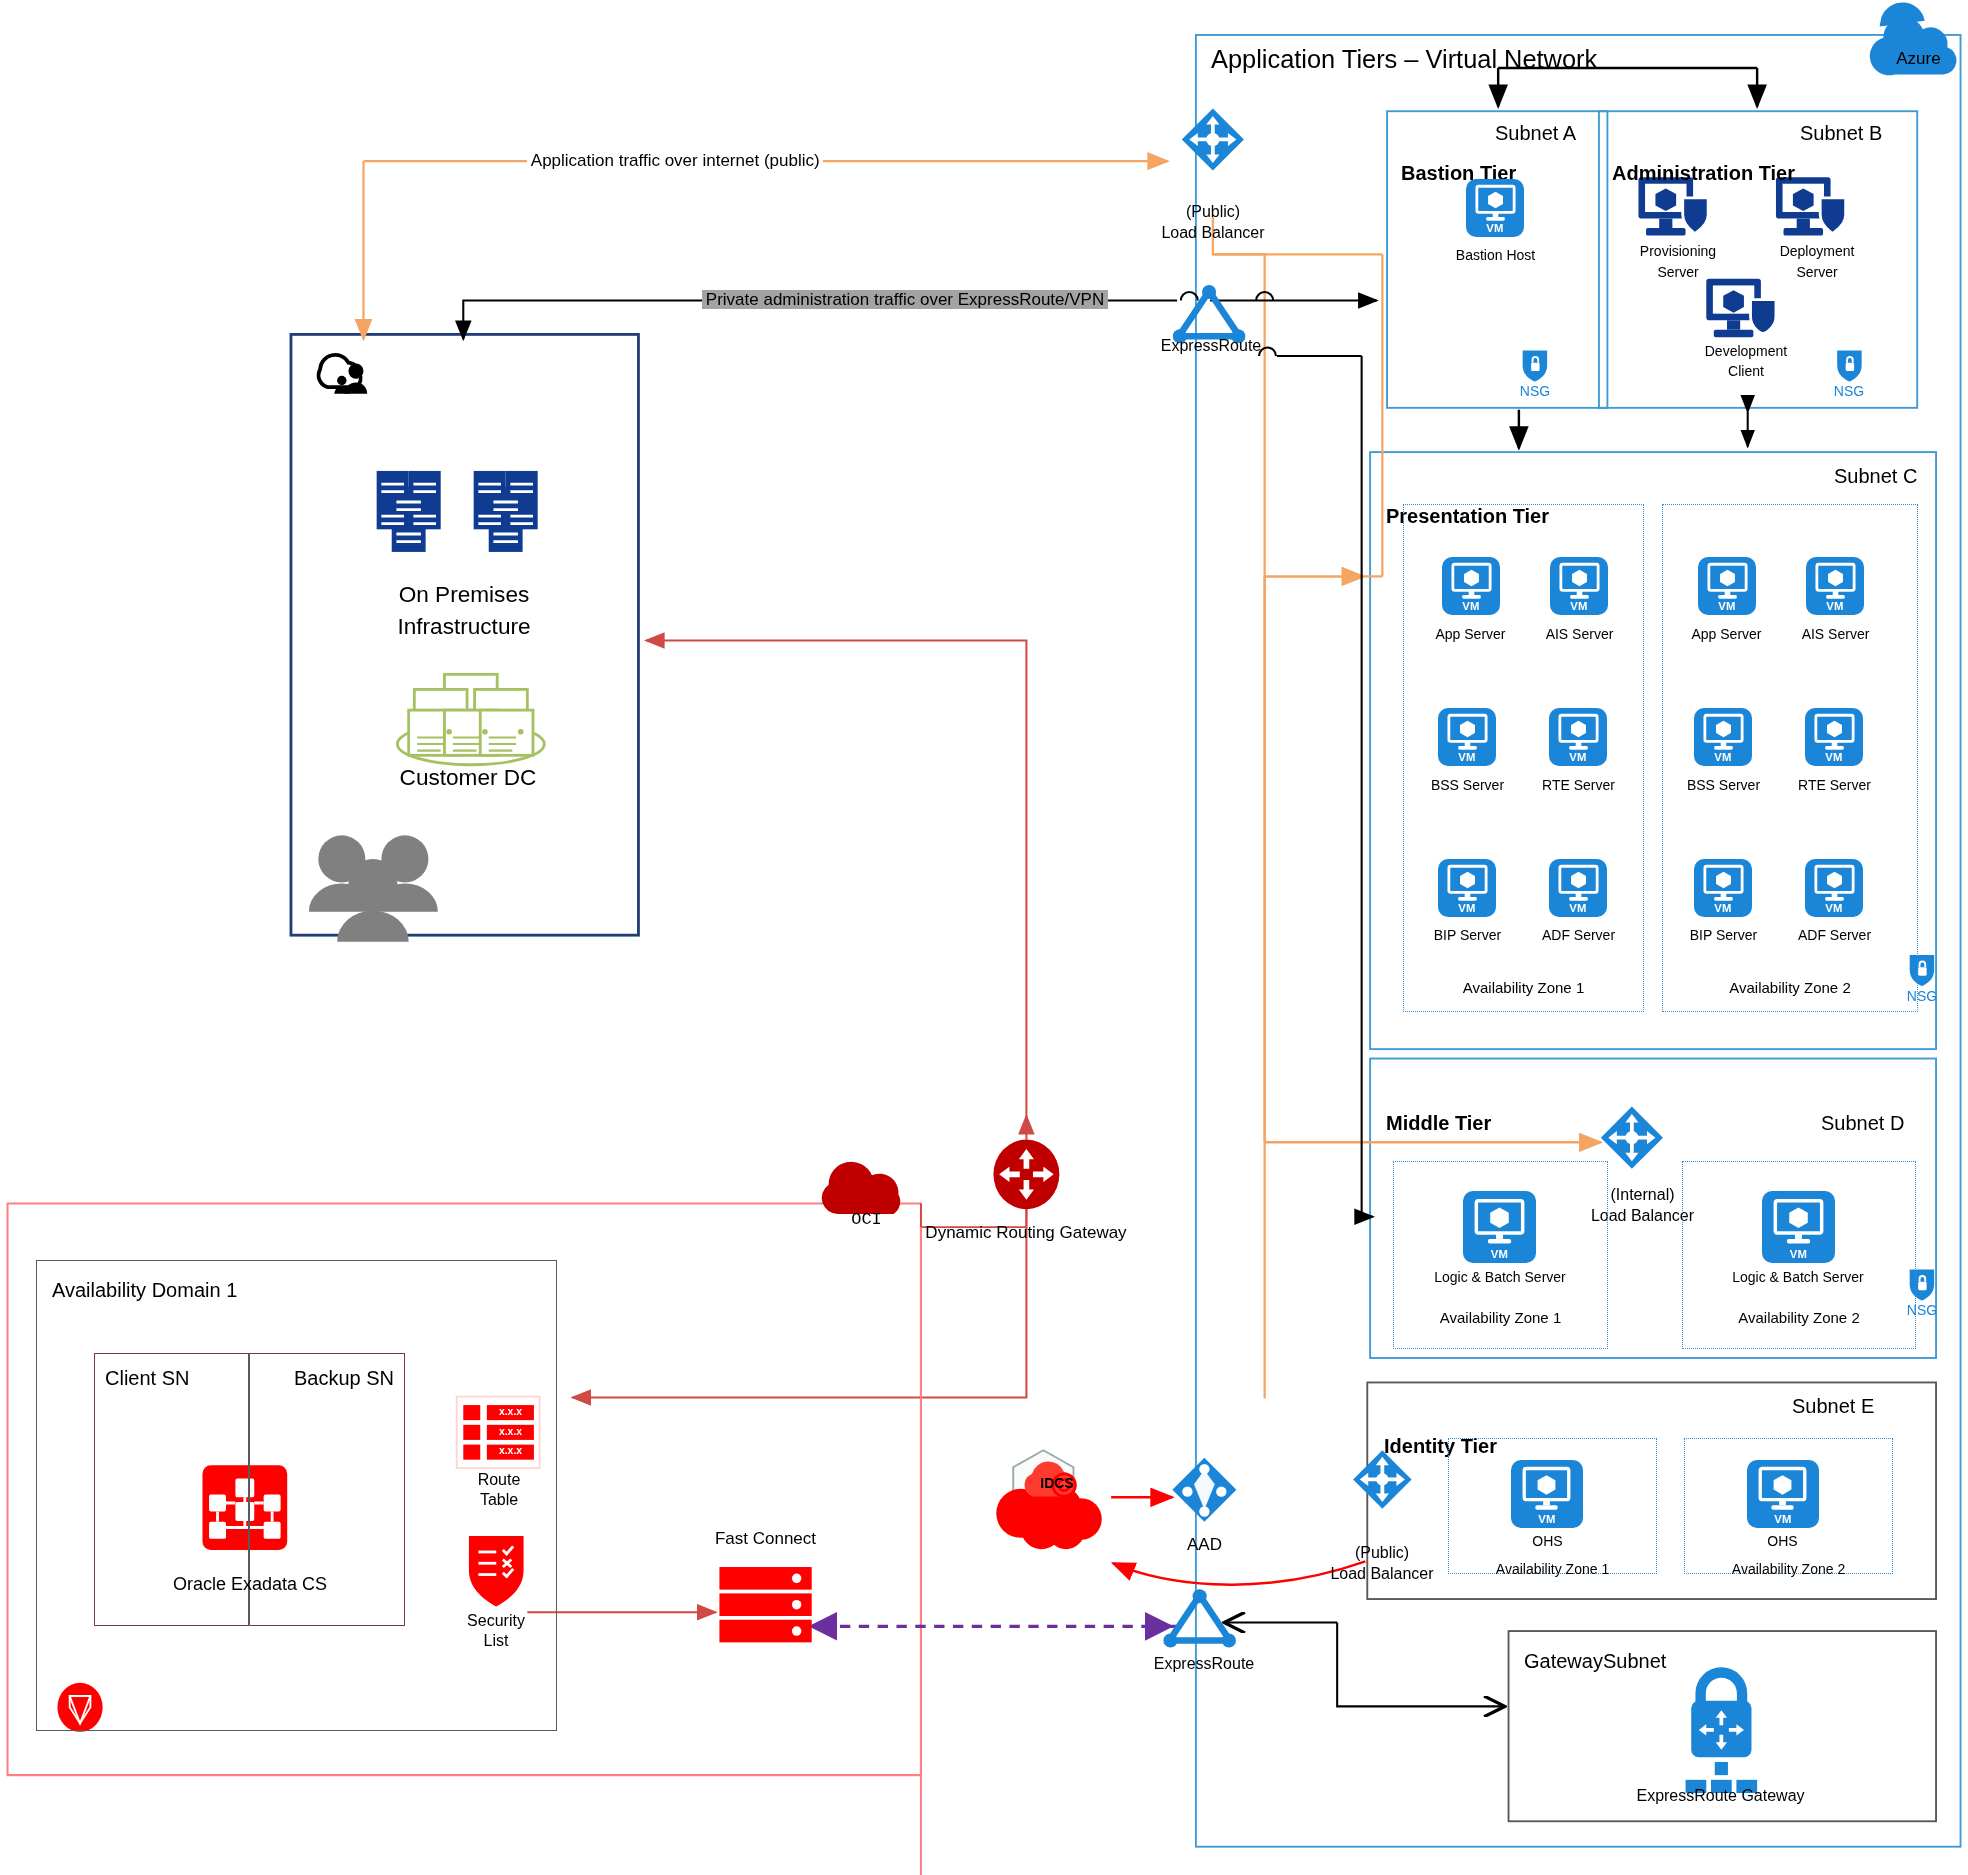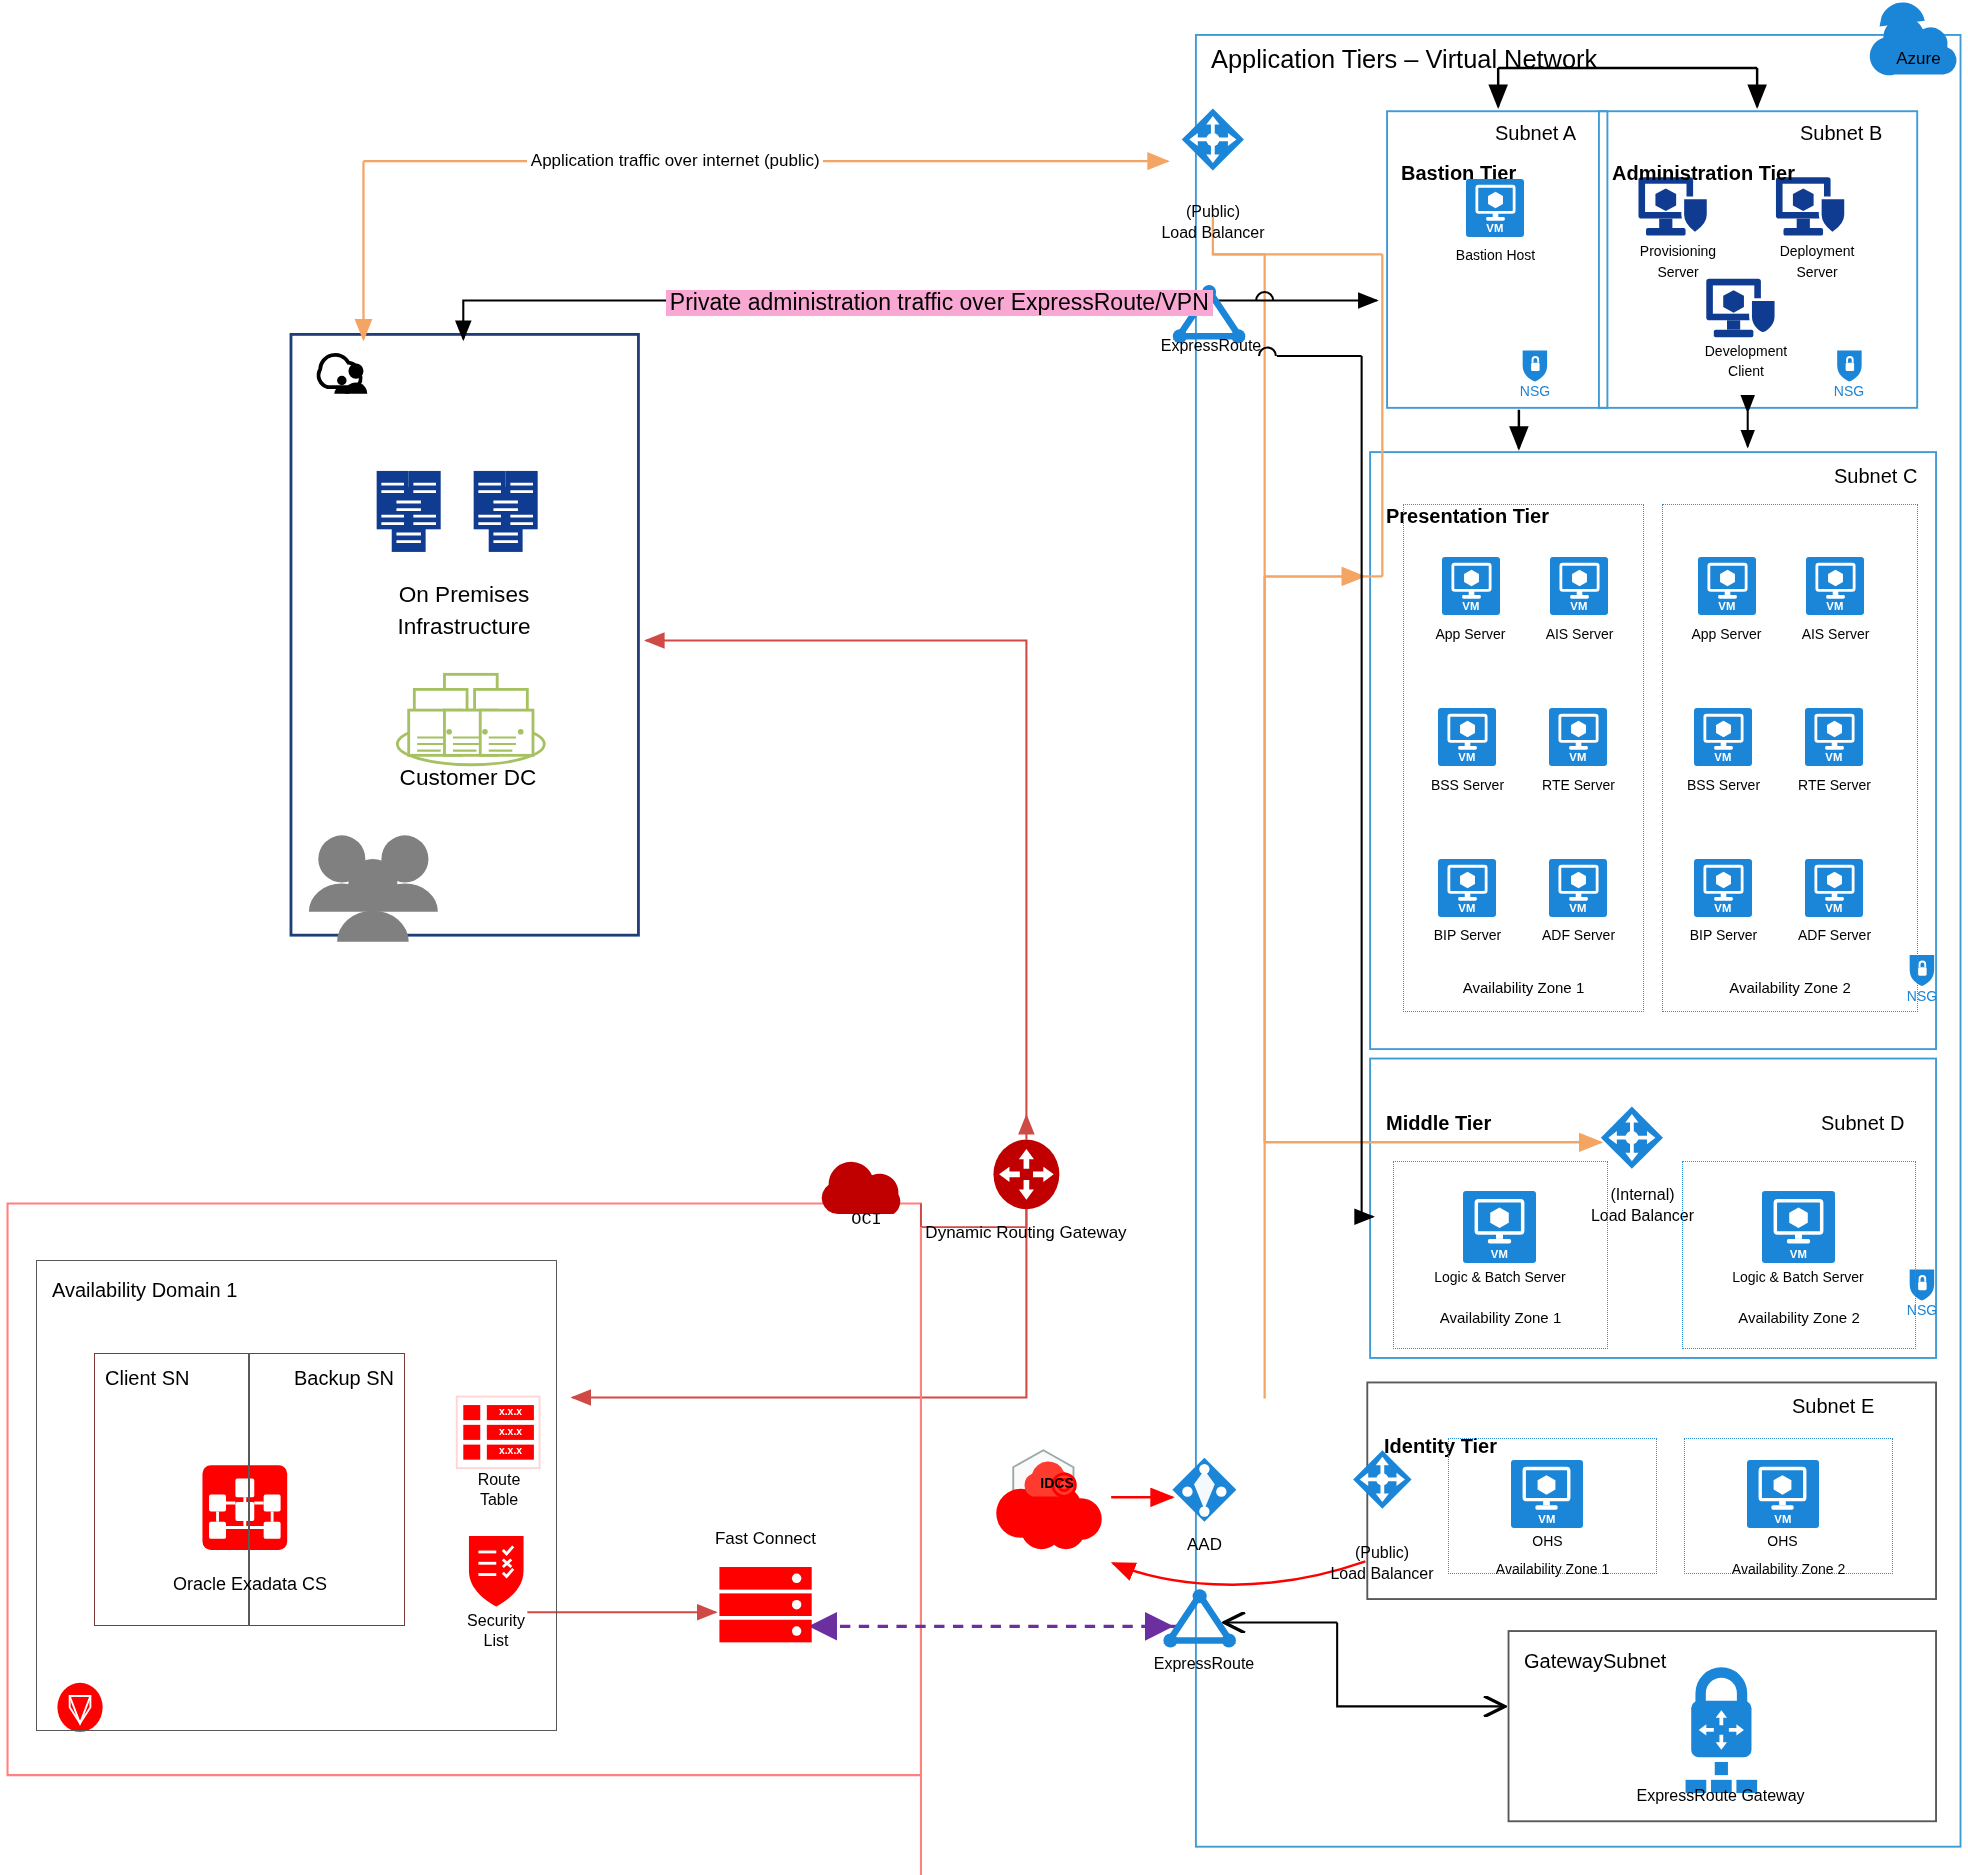--- a/index.html
+++ b/index.html
@@ -1,21 +1,21 @@
 <!DOCTYPE html>
 <html style="font-size:15px"><head>
 <meta charset="utf-8">
 <style>
   html,body{margin:0;padding:0;background:#fff;}
   body{font-family:"Liberation Sans",sans-serif;color:#000;}
   #canvas{position:relative;width:1969px;height:1876px;overflow:hidden;background:#fff;}
   .box{position:absolute;box-sizing:border-box;background:transparent;}
   .lbl{position:absolute;white-space:nowrap;line-height:1.12;}
   .ctr{text-align:center;}
-  .vmtile{position:absolute;width:58px;height:58px;border-radius:3px;background:#1B86D8;}
+  .vmtile{position:absolute;width:58px;height:58px;border-radius:10px;background:#1B86D8;}
   .vmtile svg{position:absolute;left:8.5px;top:4.7px;}
   .vmtile .vmtxt{position:absolute;bottom:2.8px;width:100%;text-align:center;color:#fff;font-size:11.3px;font-weight:700;letter-spacing:0.3px;}
   .srvlabel{position:absolute;text-align:center;font-size:14px;line-height:1.15;}
   .dotbox{position:absolute;box-sizing:border-box;border:1.9px dotted #2E8FD6;}
   .nsgwrap{position:absolute;text-align:center;}
   .nsgwrap .nsgtxt{font-size:14px;color:#1B86D8;margin-top:0.9px;}
   .tiertitle{position:absolute;font-weight:700;font-size:20px;margin-top:40px;}
   .tiersub{position:absolute;font-size:20px;}
   .azlabel{position:absolute;font-size:15px;text-align:center;width:100%;}
   svg.ov{position:absolute;left:0;top:0;width:1969px;height:1876px;pointer-events:none;}
@@ -390,21 +390,21 @@
     </g>
 
   </svg>
 
   <div class="lbl ctr" style="left:1881px;top:49px;width:75px;font-size:17px;">Azure</div>
   <div class="lbl ctr" style="left:829px;top:1210px;width:75px;font-size:17px;font-family:Liberation Mono, monospace;">OCI</div>
 
   <div class="lbl" style="left:1211px;top:45px;font-size:25.4px;">Application Tiers – Virtual Network</div>
 
   <div class="lbl" style="left:527px;top:151px;font-size:17px;background:#fff;padding:0 3.8px;">Application traffic over internet (public)</div>
-  <div class="lbl" style="left:666px;top:290px;font-size:23px;background:#f9a8d4;padding:0 3.8px;">Private administration traffic over ExpressRoute/VPN</div>
+  <div class="lbl" style="left:702px;top:290px;font-size:17px;background:#a3a3a3;padding:0 3.8px;">Private administration traffic over ExpressRoute/VPN</div>
 
   <div class="lbl ctr" style="left:1147px;top:203px;width:132px;font-size:16px;">(Public)</div>
   <div class="lbl ctr" style="left:1147px;top:224px;width:132px;font-size:16px;">Load Balancer</div>
 
   <div class="lbl ctr" style="left:1143px;top:337px;width:136px;font-size:16px;">ExpressRoute</div>
 
   <div class="lbl ctr" style="left:1567px;top:1186px;width:151px;font-size:16px;">(Internal)</div>
   <div class="lbl ctr" style="left:1567px;top:1207px;width:151px;font-size:16px;">Load Balancer</div>
 
   <div class="lbl ctr" style="left:1316px;top:1544px;width:132px;font-size:16px;">(Public)</div>

